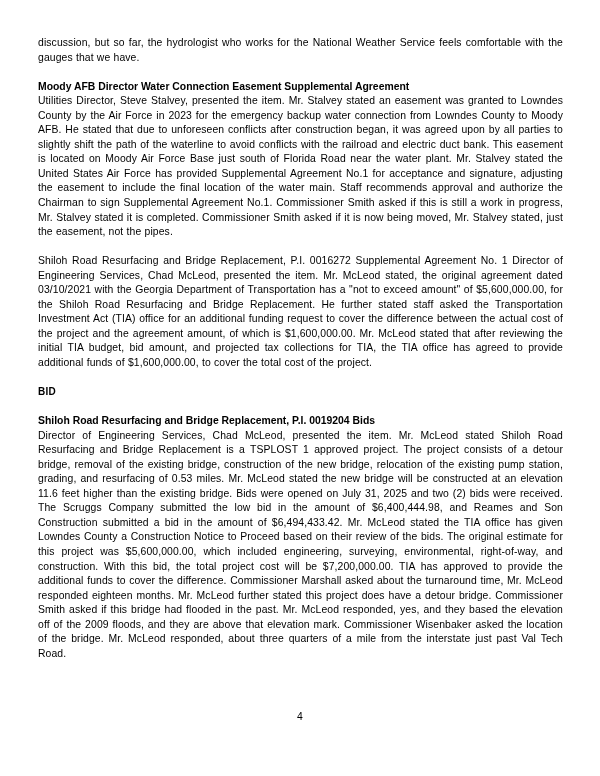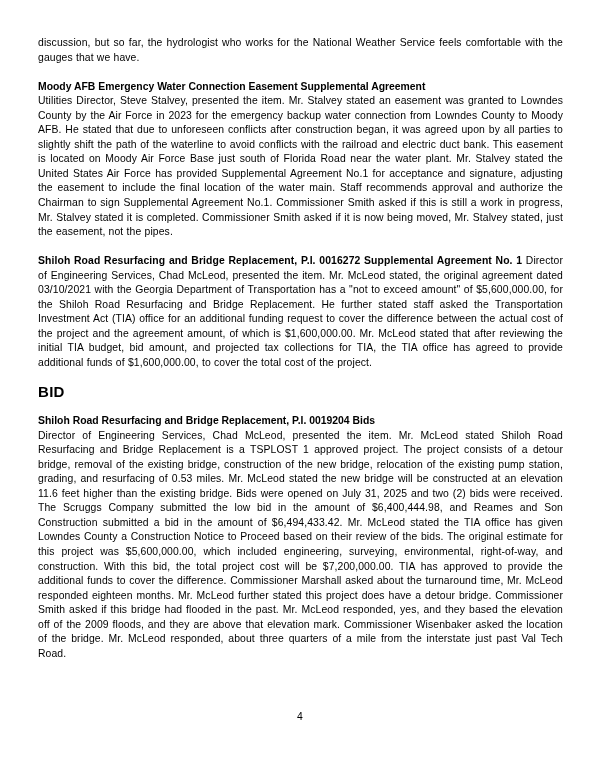--- a/index.html
+++ b/index.html
@@ -44,47 +44,47 @@
     line-height: 14.55px;
     font-weight: bold;
     text-align: left;
   }
   h3.section-head.gap {
     margin-top: 14.5px;
   }
   .bid-label {
     margin: 0;
     margin-top: 14.5px;
-    font-size: 15px;
+    font-size: 10px;
     line-height: 14.55px;
     font-weight: bold;
     letter-spacing: 0.02em;
   }
   .page-number {
     position: absolute;
     left: 0;
     right: 0;
     top: 710px;
     text-align: center;
     font-size: 10.4px;
     line-height: 14px;
   }
   .heading-run {
-    font-weight: bold;
+    font-weight: normal;
   }
 </style>
 </head>
 <body>
 
 <div class="page">
   <div class="doc-body">
 
     <p class="para">discussion, but so far, the hydrologist who works for the National Weather Service feels comfortable with the gauges that we have.</p>
 
-    <h3 class="section-head gap">Moody AFB Emergency Water Connection Easement Supplemental Agreement</h3>
+    <h3 class="section-head gap">Moody AFB Director Water Connection Easement Supplemental Agreement</h3>
 
     <p class="para">Utilities Director, Steve Stalvey, presented the item. Mr. Stalvey stated an easement was granted to Lowndes County by the Air Force in 2023 for the emergency backup water connection from Lowndes County to Moody AFB. He stated that due to unforeseen conflicts after construction began, it was agreed upon by all parties to slightly shift the path of the waterline to avoid conflicts with the railroad and electric duct bank. This easement is located on Moody Air Force Base just south of Florida Road near the water plant. Mr. Stalvey stated the United States Air Force has provided Supplemental Agreement No.1 for acceptance and signature, adjusting the easement to include the final location of the water main. Staff recommends approval and authorize the Chairman to sign Supplemental Agreement No.1. Commissioner Smith asked if this is still a work in progress, Mr. Stalvey stated it is completed. Commissioner Smith asked if it is now being moved, Mr. Stalvey stated, just the easement, not the pipes.</p>
 
     <p class="para spaced"><span class="heading-run">Shiloh Road Resurfacing and Bridge Replacement, P.I. 0016272 Supplemental Agreement No. 1</span><span> Director of Engineering Services, Chad McLeod, presented the item. Mr. McLeod stated, the original agreement dated 03/10/2021 with the Georgia Department of Transportation has a "not to exceed amount" of $5,600,000.00, for the Shiloh Road Resurfacing and Bridge Replacement. He further stated staff asked the Transportation Investment Act (TIA) office for an additional funding request to cover the difference between the actual cost of the project and the agreement amount, of which is $1,600,000.00. Mr. McLeod stated that after reviewing the initial TIA budget, bid amount, and projected tax collections for TIA, the TIA office has agreed to provide additional funds of $1,600,000.00, to cover the total cost of the project.</span></p>
 
     <p class="bid-label">BID</p>
 
     <h3 class="section-head gap">Shiloh Road Resurfacing and Bridge Replacement, P.I. 0019204 Bids</h3>
 
     <p class="para">Director of Engineering Services, Chad McLeod, presented the item. Mr. McLeod stated Shiloh Road Resurfacing and Bridge Replacement is a TSPLOST 1 approved project. The project consists of a detour bridge, removal of the existing bridge, construction of the new bridge, relocation of the existing pump station, grading, and resurfacing of 0.53 miles. Mr. McLeod stated the new bridge will be constructed at an elevation 11.6 feet higher than the existing bridge. Bids were opened on July 31, 2025 and two (2) bids were received. The Scruggs Company submitted the low bid in the amount of $6,400,444.98, and Reames and Son Construction submitted a bid in the amount of $6,494,433.42. Mr. McLeod stated the TIA office has given Lowndes County a Construction Notice to Proceed based on their review of the bids. The original estimate for this project was $5,600,000.00, which included engineering, surveying, environmental, right-of-way, and construction. With this bid, the total project cost will be $7,200,000.00. TIA has approved to provide the additional funds to cover the difference. Commissioner Marshall asked about the turnaround time, Mr. McLeod responded eighteen months. Mr. McLeod further stated this project does have a detour bridge. Commissioner Smith asked if this bridge had flooded in the past. Mr. McLeod responded, yes, and they based the elevation off of the 2009 floods, and they are above that elevation mark. Commissioner Wisenbaker asked the location of the bridge. Mr. McLeod responded, about three quarters of a mile from the interstate just past Val Tech Road.</p>

